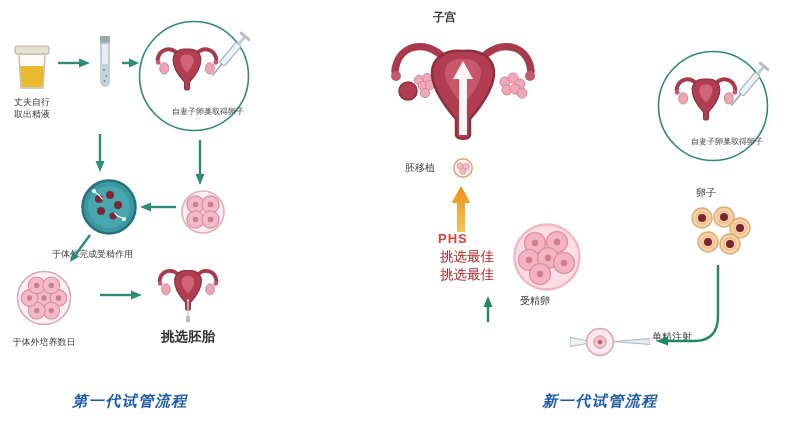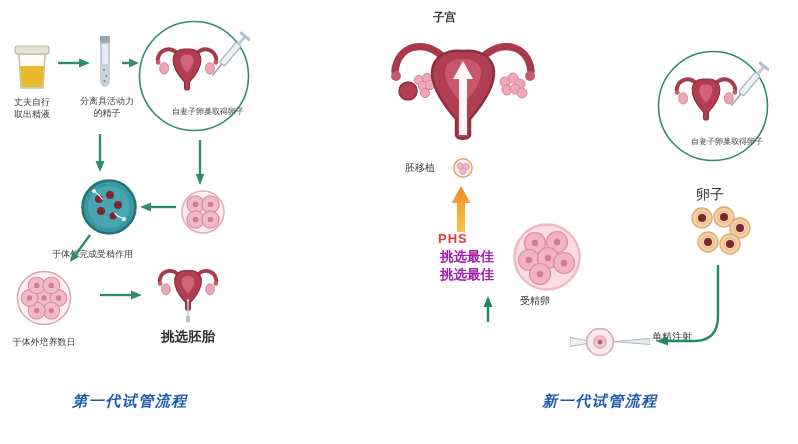--- a/index.html
+++ b/index.html
@@ -5,21 +5,21 @@
   * { margin:0; padding:0; box-sizing:border-box; }
   html,body { background:#ffffff; }
   body { font-family:"Liberation Sans", sans-serif; }
   .canvas { position:relative; width:798px; height:444px; background:#fff; overflow:hidden; }
   .abs { position:absolute; }
   .small-label { font-size:9px; color:#3d3d3d; text-align:center; line-height:1.35; }
   .circle-label { font-size:8px; color:#3d3d3d; text-align:right; white-space:nowrap; }
   .plain-label { font-size:10px; color:#333; text-align:left; white-space:nowrap; }
   .title { font-size:15px; font-weight:bold; color:#1c5bab; text-align:center; letter-spacing:1.5px;font-style:italic; }
   .bold-dark { font-size:13.5px; font-weight:bold; color:#2f2f2f; text-align:center; line-height:1.4; }
-  .teal-bold { font-size:13.5px; font-weight:bold; color:#a21caf; line-height:1.35; }
+  .teal-bold { font-size:13.5px; font-weight:normal; color:#b91c1c; line-height:1.35; }
   .watermark { font-size:13px; font-weight:bold; color:#e23c3c; letter-spacing:1px; }
   svg { display:block; }
 </style>
 </head>
 <body>
 
 <div class="canvas">
 
   <div class="abs" style="left:14px; top:42px; width:36px; height:48px;">
     <svg width="36" height="48" viewBox="0 0 36 48">
@@ -35,24 +35,20 @@
 
   <div class="abs" style="left:96px; top:34px; width:18px; height:58px;">
     <svg width="18" height="58" viewBox="0 0 18 58">
       <rect x="4" y="2" width="10" height="7" rx="1" fill="#9aa7b0"></rect>
       <path d="M5,9 L5,48 A4,4 0 0 0 13,48 L13,9 Z" fill="#e7edf2" stroke="#a9b9c4" stroke-width="1.3"></path>
       <path d="M5,30 L5,48 A4,4 0 0 0 13,48 L13,30 Z" fill="#c3d2dc"></path>
       <circle cx="8" cy="36" r="1.1" fill="#7e8f9b"></circle>
       <circle cx="10.5" cy="42" r="1.1" fill="#7e8f9b"></circle>
       <circle cx="8.5" cy="47" r="1.1" fill="#7e8f9b"></circle>
     </svg>
-  </div>
-  <div class="abs small-label" style="left:72px; top:95px; width:70px;">
-    <div>分离具活动力</div>
-    <div>的精子</div>
   </div>
 
   <div class="abs" style="left:138px; top:20px; width:112px; height:112px;">
     <svg width="112" height="112" viewBox="0 0 112 112">
       <circle cx="56" cy="56" r="54.5" fill="#ffffff" stroke="#2e8b74" stroke-width="1.6"></circle>
       <g transform="translate(16,16) scale(0.60)">
         <path d="M40,30 C26,16 8,22 6,40" stroke="#a93a4c" stroke-width="6.5" fill="none" stroke-linecap="round"></path>
         <path d="M70,30 C84,16 102,22 104,40" stroke="#a93a4c" stroke-width="6.5" fill="none" stroke-linecap="round"></path>
         <circle cx="7" cy="44" r="4" fill="#c25b6e"></circle>
         <circle cx="103" cy="44" r="4" fill="#c25b6e"></circle>
@@ -248,21 +244,21 @@
       <g transform="translate(84,44) rotate(40)">
         <rect x="-3.2" y="-26" width="6.4" height="26" rx="1.5" fill="#eef3f6" stroke="#9fb0bd" stroke-width="1.2"></rect>
         <rect x="-1.6" y="-36" width="3.2" height="10" fill="#c2cdd6"></rect>
         <rect x="-6.5" y="-37.5" width="13" height="3" rx="1" fill="#aebdc8"></rect>
         <line x1="0" y1="0" x2="0" y2="15" stroke="#8fa0ad" stroke-width="1.4"></line>
       </g>
     </svg>
     <div class="abs circle-label" style="left:6px; top:86px; width:100px;">自妻子卵巢取得卵子</div>
   </div>
 
-  <div class="abs plain-label" style="left:696px; top:186px; width:40px; font-size:14px;">卵子</div>
+  <div class="abs plain-label" style="left:696px; top:186px; width:40px; font-size:10px;">卵子</div>
 
   <div class="abs" style="left:688px; top:206px; width:64px; height:56px;">
     <svg width="64" height="56" viewBox="0 0 64 56">
       <defs>
         <g id="eggCell">
           <circle r="10" fill="#f6d2a6" stroke="#ddab72" stroke-width="1.4"></circle>
           <circle r="6.2" fill="none" stroke="#e4bd8c" stroke-width="1.2"></circle>
           <circle r="4" fill="#7c2430"></circle>
         </g>
       </defs>

